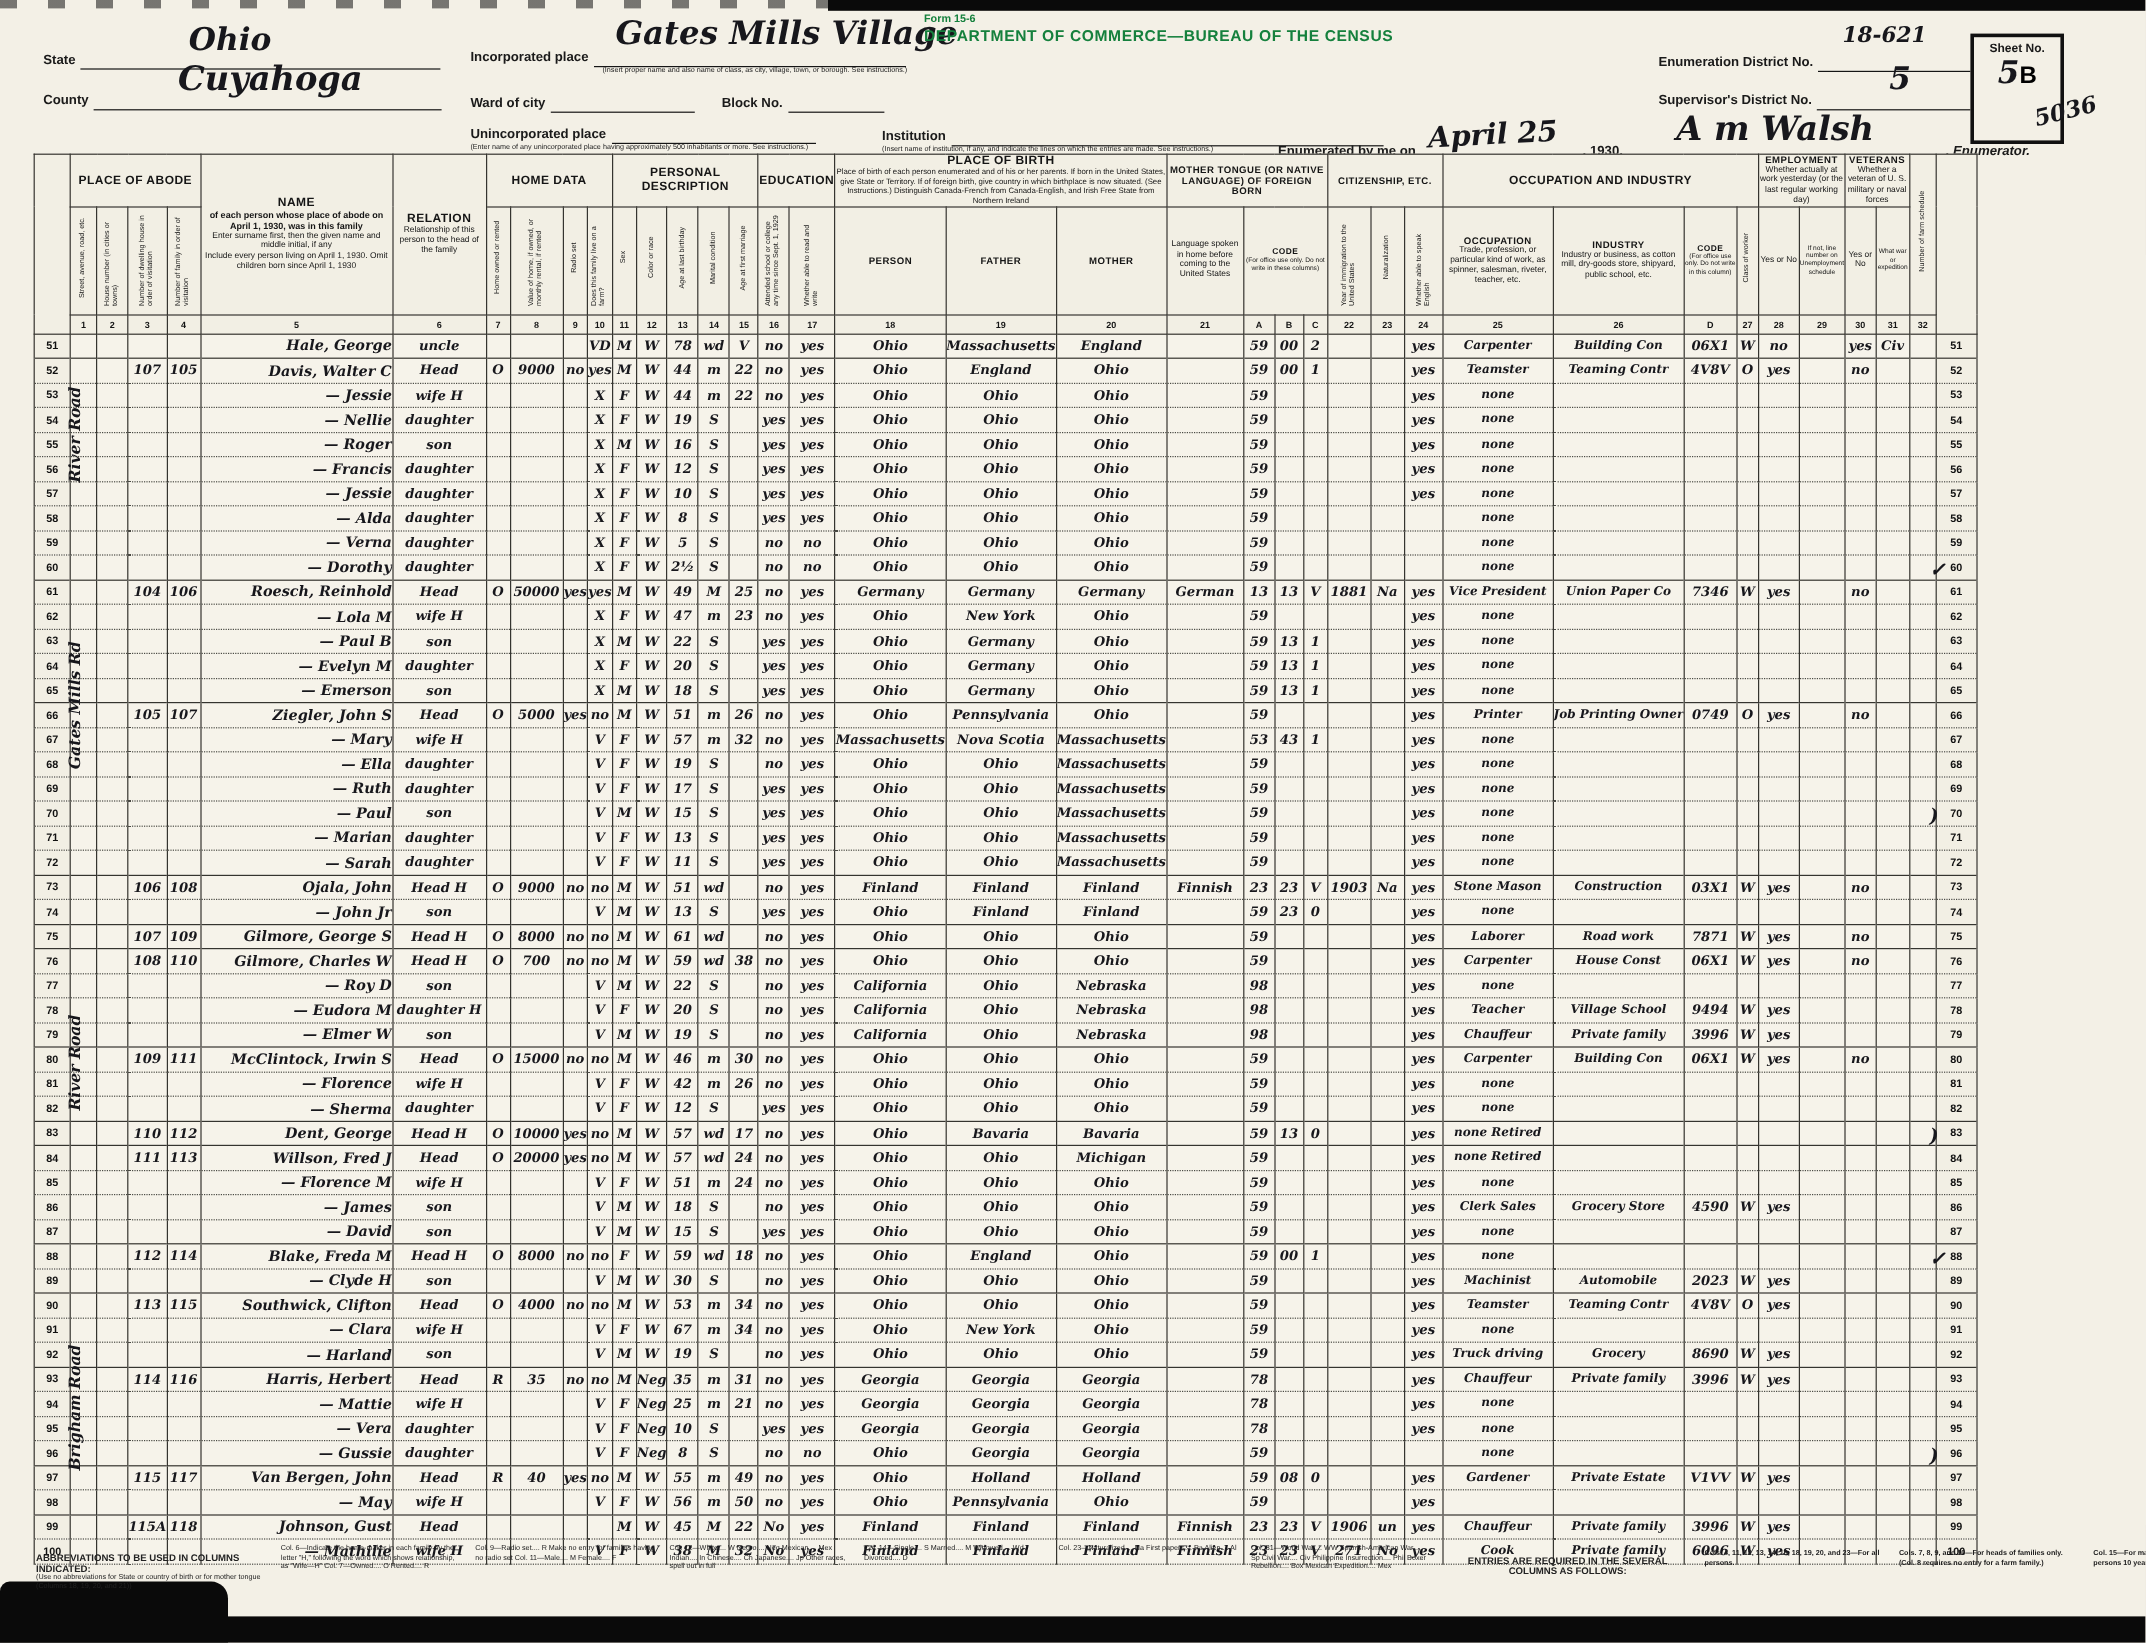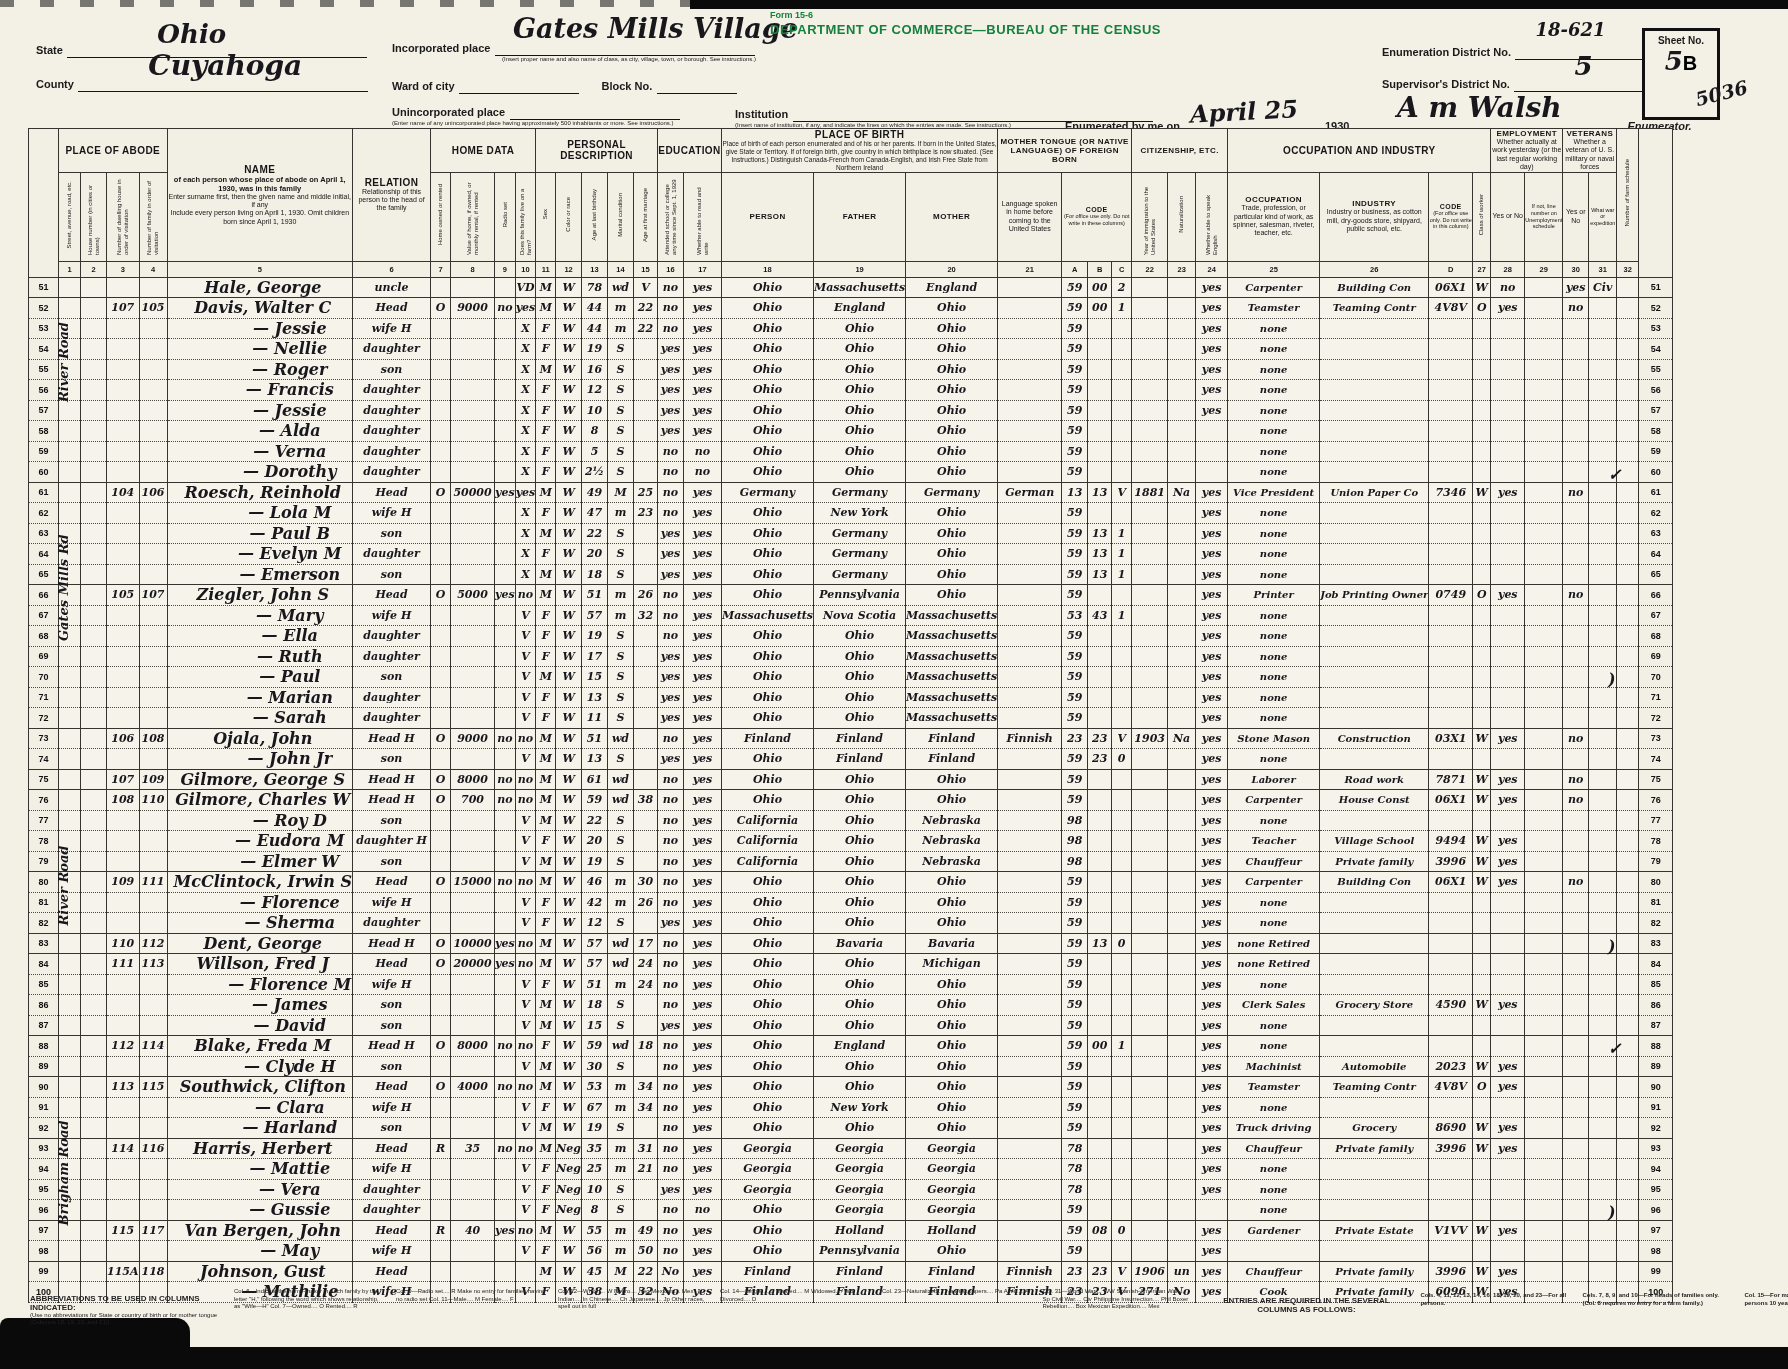--- a/index.html
+++ b/index.html
@@ -34,21 +34,21 @@
   .census th,.census td{border:1px solid #35342f;padding:0;overflow:hidden;font-weight:normal;}
   .census thead th{background:#f2efe4;color:#151515;}
   .census .g{font-size:10px;font-weight:bold;text-align:center;letter-spacing:.4px;}
   .census .sub{font-size:7px;font-weight:normal;line-height:1.2;text-align:center;}
   .vert{writing-mode:vertical-rl;transform:rotate(180deg);font-size:6px;line-height:1.1;margin:2px auto;max-height:80px;display:inline-block;font-weight:normal;text-align:left;}
   .num th{font-size:7.5px;font-weight:bold;height:15px;text-align:center;}
   .census tbody tr{height:20.5px;}
   .census tbody td{border-bottom:1px dotted #4a4a44;border-top:none;white-space:nowrap;font-family:"DejaVu Serif",serif;font-style:italic;font-weight:bold;font-size:11px;color:#17171c;text-align:center;}
   .census tbody tr.fam td{border-top:1px solid #35342f;}
   .census tbody td.ln{font-family:"Liberation Sans",sans-serif;font-style:normal;font-weight:bold;font-size:9px;color:#111;text-align:center;background:#f2efe4;}
-  .census tbody td.c-name{text-align:center;padding-left:6px;font-size:16px;}
+  .census tbody td.c-name{text-align:right;padding-left:6px;font-size:12px;}
   .census tbody td.cont{padding-left:60px;}
   .census tbody td.c-occupation,.census tbody td.c-industry{font-size:10px;}
   .street-label{position:absolute;left:56px;width:22px;writing-mode:vertical-rl;transform:rotate(180deg);text-align:center;font-family:"DejaVu Serif",serif;font-style:italic;font-weight:bold;font-size:13px;color:#17171c;overflow:hidden;}
   .mark{position:absolute;font-family:"DejaVu Serif",serif;font-style:italic;font-weight:bold;font-size:16px;color:#17171c;}
 
   .footer{position:absolute;left:30px;top:1288px;width:1700px;display:flex;gap:14px;color:#222;}
   .fcol{flex:0 0 auto;}
   .ftitle{font-size:8px;font-weight:bold;}
   .fblock{font-size:6px;line-height:1.25;max-width:150px;}
   .entries{font-size:8px;font-weight:bold;text-align:center;max-width:200px;margin-top:8px;}

